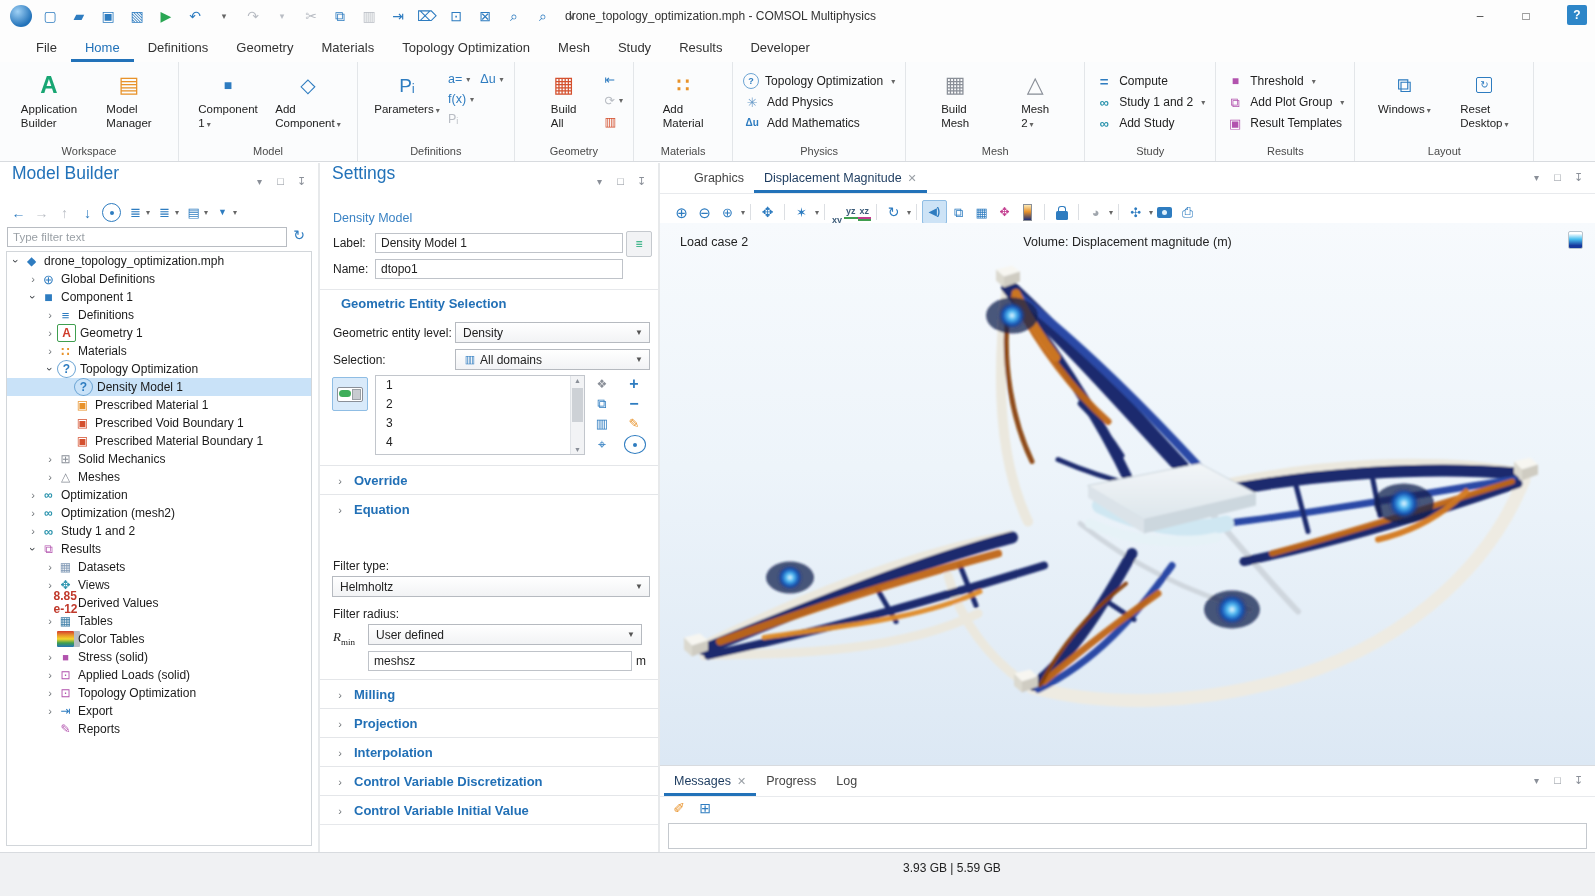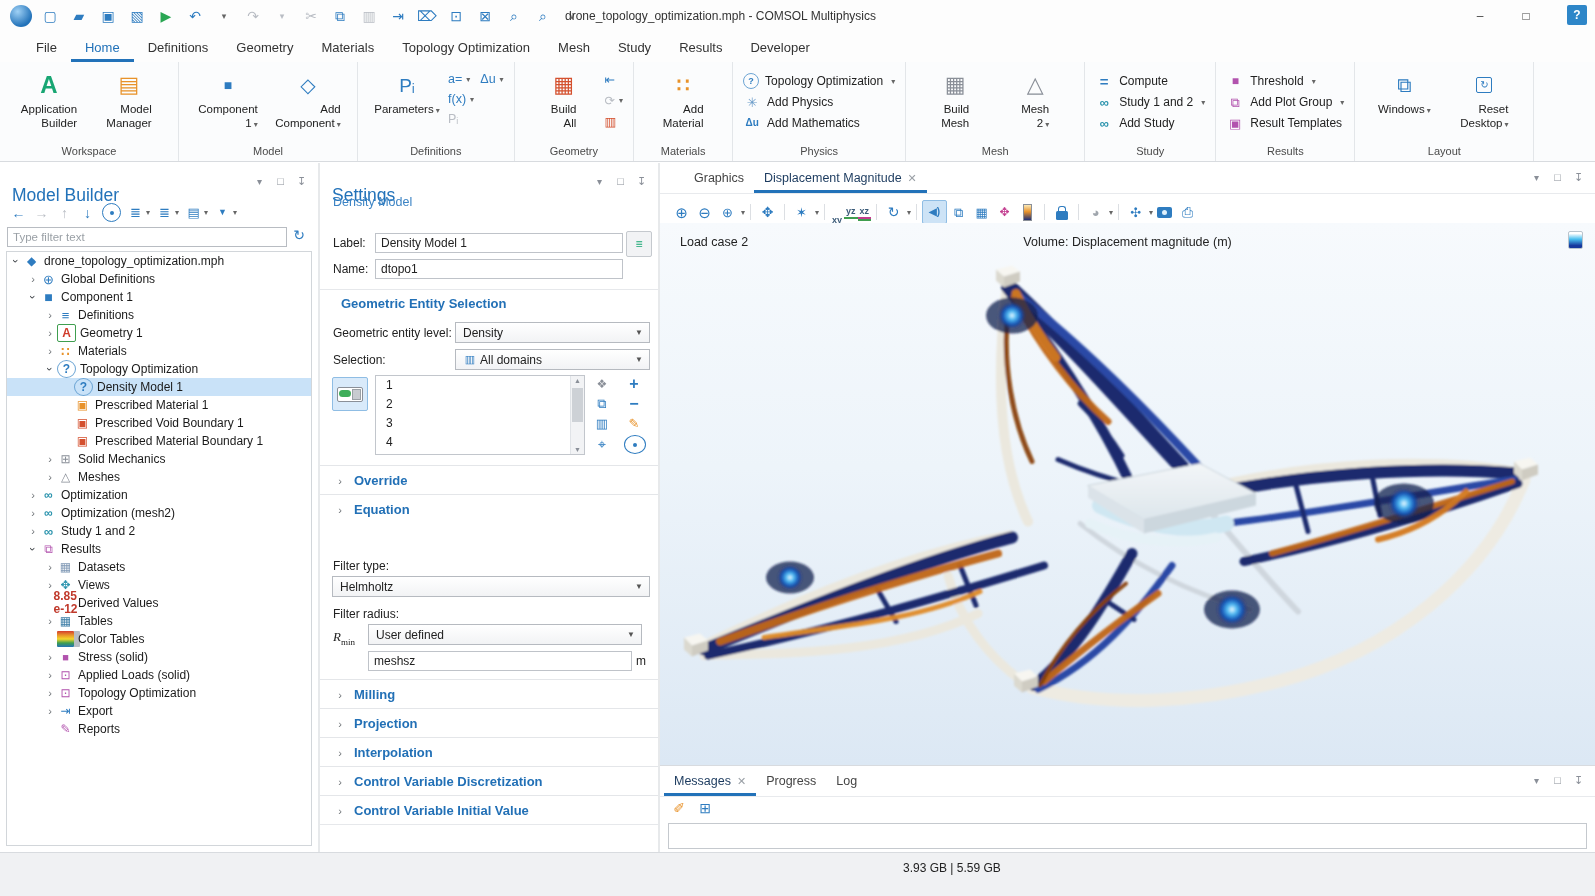--- a/index.html
+++ b/index.html
@@ -40,46 +40,46 @@
   .mtab{padding:0 14px;font-size:13px;color:#333;display:flex;align-items:center;cursor:default;}
   .mtab.active{color:#2272b9;box-shadow:inset 0 -3px 0 #2272b9;}
   #help-btn{position:absolute;right:8px;top:5px;width:20px;height:20px;background:#2e86c8;color:#fff;font-size:12px;font-weight:bold;display:flex;align-items:center;justify-content:center;border-radius:2px;}
   
   #ribbon{position:absolute;left:0;top:62px;width:1595px;height:100px;background:#fbfcfd;border-bottom:1px solid #d8dbdf;display:flex;box-sizing:border-box;}
   .rgroup{display:flex;flex-direction:column;border-right:1px solid #e3e6e9;padding:0 6px;}
   .ritems{flex:1;display:flex;align-items:flex-start;gap:2px;padding:4px 4px 0;}
   .rgrouplabel{text-align:center;font-size:11px;color:#4a4a4a;padding:1px 0 4px;}
   .rlarge{display:flex;flex-direction:column;align-items:center;width:78px;padding-top:2px;background:none;border:none;}
   .rlarge .ricon{height:34px;display:flex;align-items:center;justify-content:center;font-size:24px;}
-  .rlines{font-size:11.5px;color:#222;text-align:right;line-height:1.25;}
+  .rlines{font-size:11.5px;color:#222;text-align:left;line-height:1.25;}
   .rrows{display:flex;flex-direction:column;gap:5px;padding-top:7px;}
   .rrow{display:flex;align-items:center;gap:6px;font-size:12px;color:#222;height:16px;}
   .rchips{display:flex;flex-direction:column;gap:6px;padding-top:6px;}
   .rchiprow{display:flex;gap:10px;}
   .rchip{display:flex;align-items:center;gap:2px;font-size:12.5px;color:#2e7cc0;}
   .rchip.disabled{color:#b9bdc4;}
   
   .panel-controls{position:absolute;top:12px;right:10px;display:flex;gap:8px;}
   .panel-controls .icn{width:13px;height:13px;font-size:11px;color:#8a8f98;}
   #mbpanel{position:absolute;left:0;top:163px;width:318px;height:689px;background:#fff;}
-  .panel-title{position:absolute;left:12px;top:22px;font-size:17.5px;color:#2272b9;}
+  .panel-title{position:absolute;left:12px;top:0;font-size:17.5px;color:#2272b9;}
   #mbtools{position:absolute;left:10px;top:40px;display:flex;align-items:center;gap:6px;}
   #mbtools .icn{width:17px;height:17px;font-size:13px;}
   #mb-filter{position:absolute;left:7px;top:64px;width:268px;height:18px;border:1px solid #b8bcc2;font-size:11.5px;color:#333;padding:0 5px;font-family:"Liberation Sans",sans-serif;}
   #mb-filter::placeholder{color:#9aa0a6;}
   #mb-refresh{position:absolute;right:10px;top:63px;}
   #treebox{position:absolute;left:6px;top:88px;right:6px;bottom:6px;border:1px solid #d2d6da;overflow:hidden;background:#fff;}
   .trow{display:flex;align-items:center;height:18px;font-size:12px;color:#1a1a1a;white-space:nowrap;}
   .trow.selected{background:#c9e2f8;}
   .tarrow{width:14px;text-align:center;font-size:11px;color:#707579;flex:none;}
   .tarrow.exp{transform:rotate(90deg);color:#3a3f44;}
   .trow .icn{width:17px;height:16px;font-size:12px;margin-right:4px;}
   
   #settings{position:absolute;left:320px;top:163px;width:338px;height:689px;background:#fff;}
-  #settings .sub{position:absolute;left:13px;top:32px;font-size:12.5px;color:#3b83c4;}
+  #settings .sub{position:absolute;left:13px;top:48px;font-size:12.5px;color:#3b83c4;}
   .frm-label{position:absolute;font-size:12px;color:#222;}
   .txt{position:absolute;height:18px;border:1px solid #bfc3c9;font-size:12px;color:#222;padding:0 5px;font-family:"Liberation Sans",sans-serif;box-sizing:content-box;}
   .ddl{position:absolute;height:21px;border:1px solid #b6bac0;background:linear-gradient(#ffffff,#f2f3f5);display:flex;align-items:center;font-size:12px;color:#222;padding-left:7px;box-sizing:border-box;}
   .ddl .dcaret{margin-left:auto;margin-right:6px;font-size:8px;color:#555;}
   .sec-head{position:absolute;left:0;right:0;height:29px;border-top:1px solid #e4e6e9;display:flex;align-items:center;background:#fff;}
   .sec-head .sarrow{width:16px;margin-left:12px;font-size:11px;color:#707579;text-align:center;}
   .sec-head .sarrow.exp{transform:rotate(90deg);color:#2272b9;}
   .sec-head .slabel{font-size:13px;color:#2270b6;font-weight:bold;margin-left:6px;}
   #rename-btn{position:absolute;left:306px;top:68px;width:24px;height:24px;border:1px solid #c5c9ce;background:#f2f3f5;display:flex;align-items:center;justify-content:center;border-radius:2px;}
   #sel-toggle{position:absolute;left:12px;top:214px;width:34px;height:32px;border:1px solid #8fbde4;background:#d9eafa;display:flex;align-items:center;justify-content:center;border-radius:2px;}

